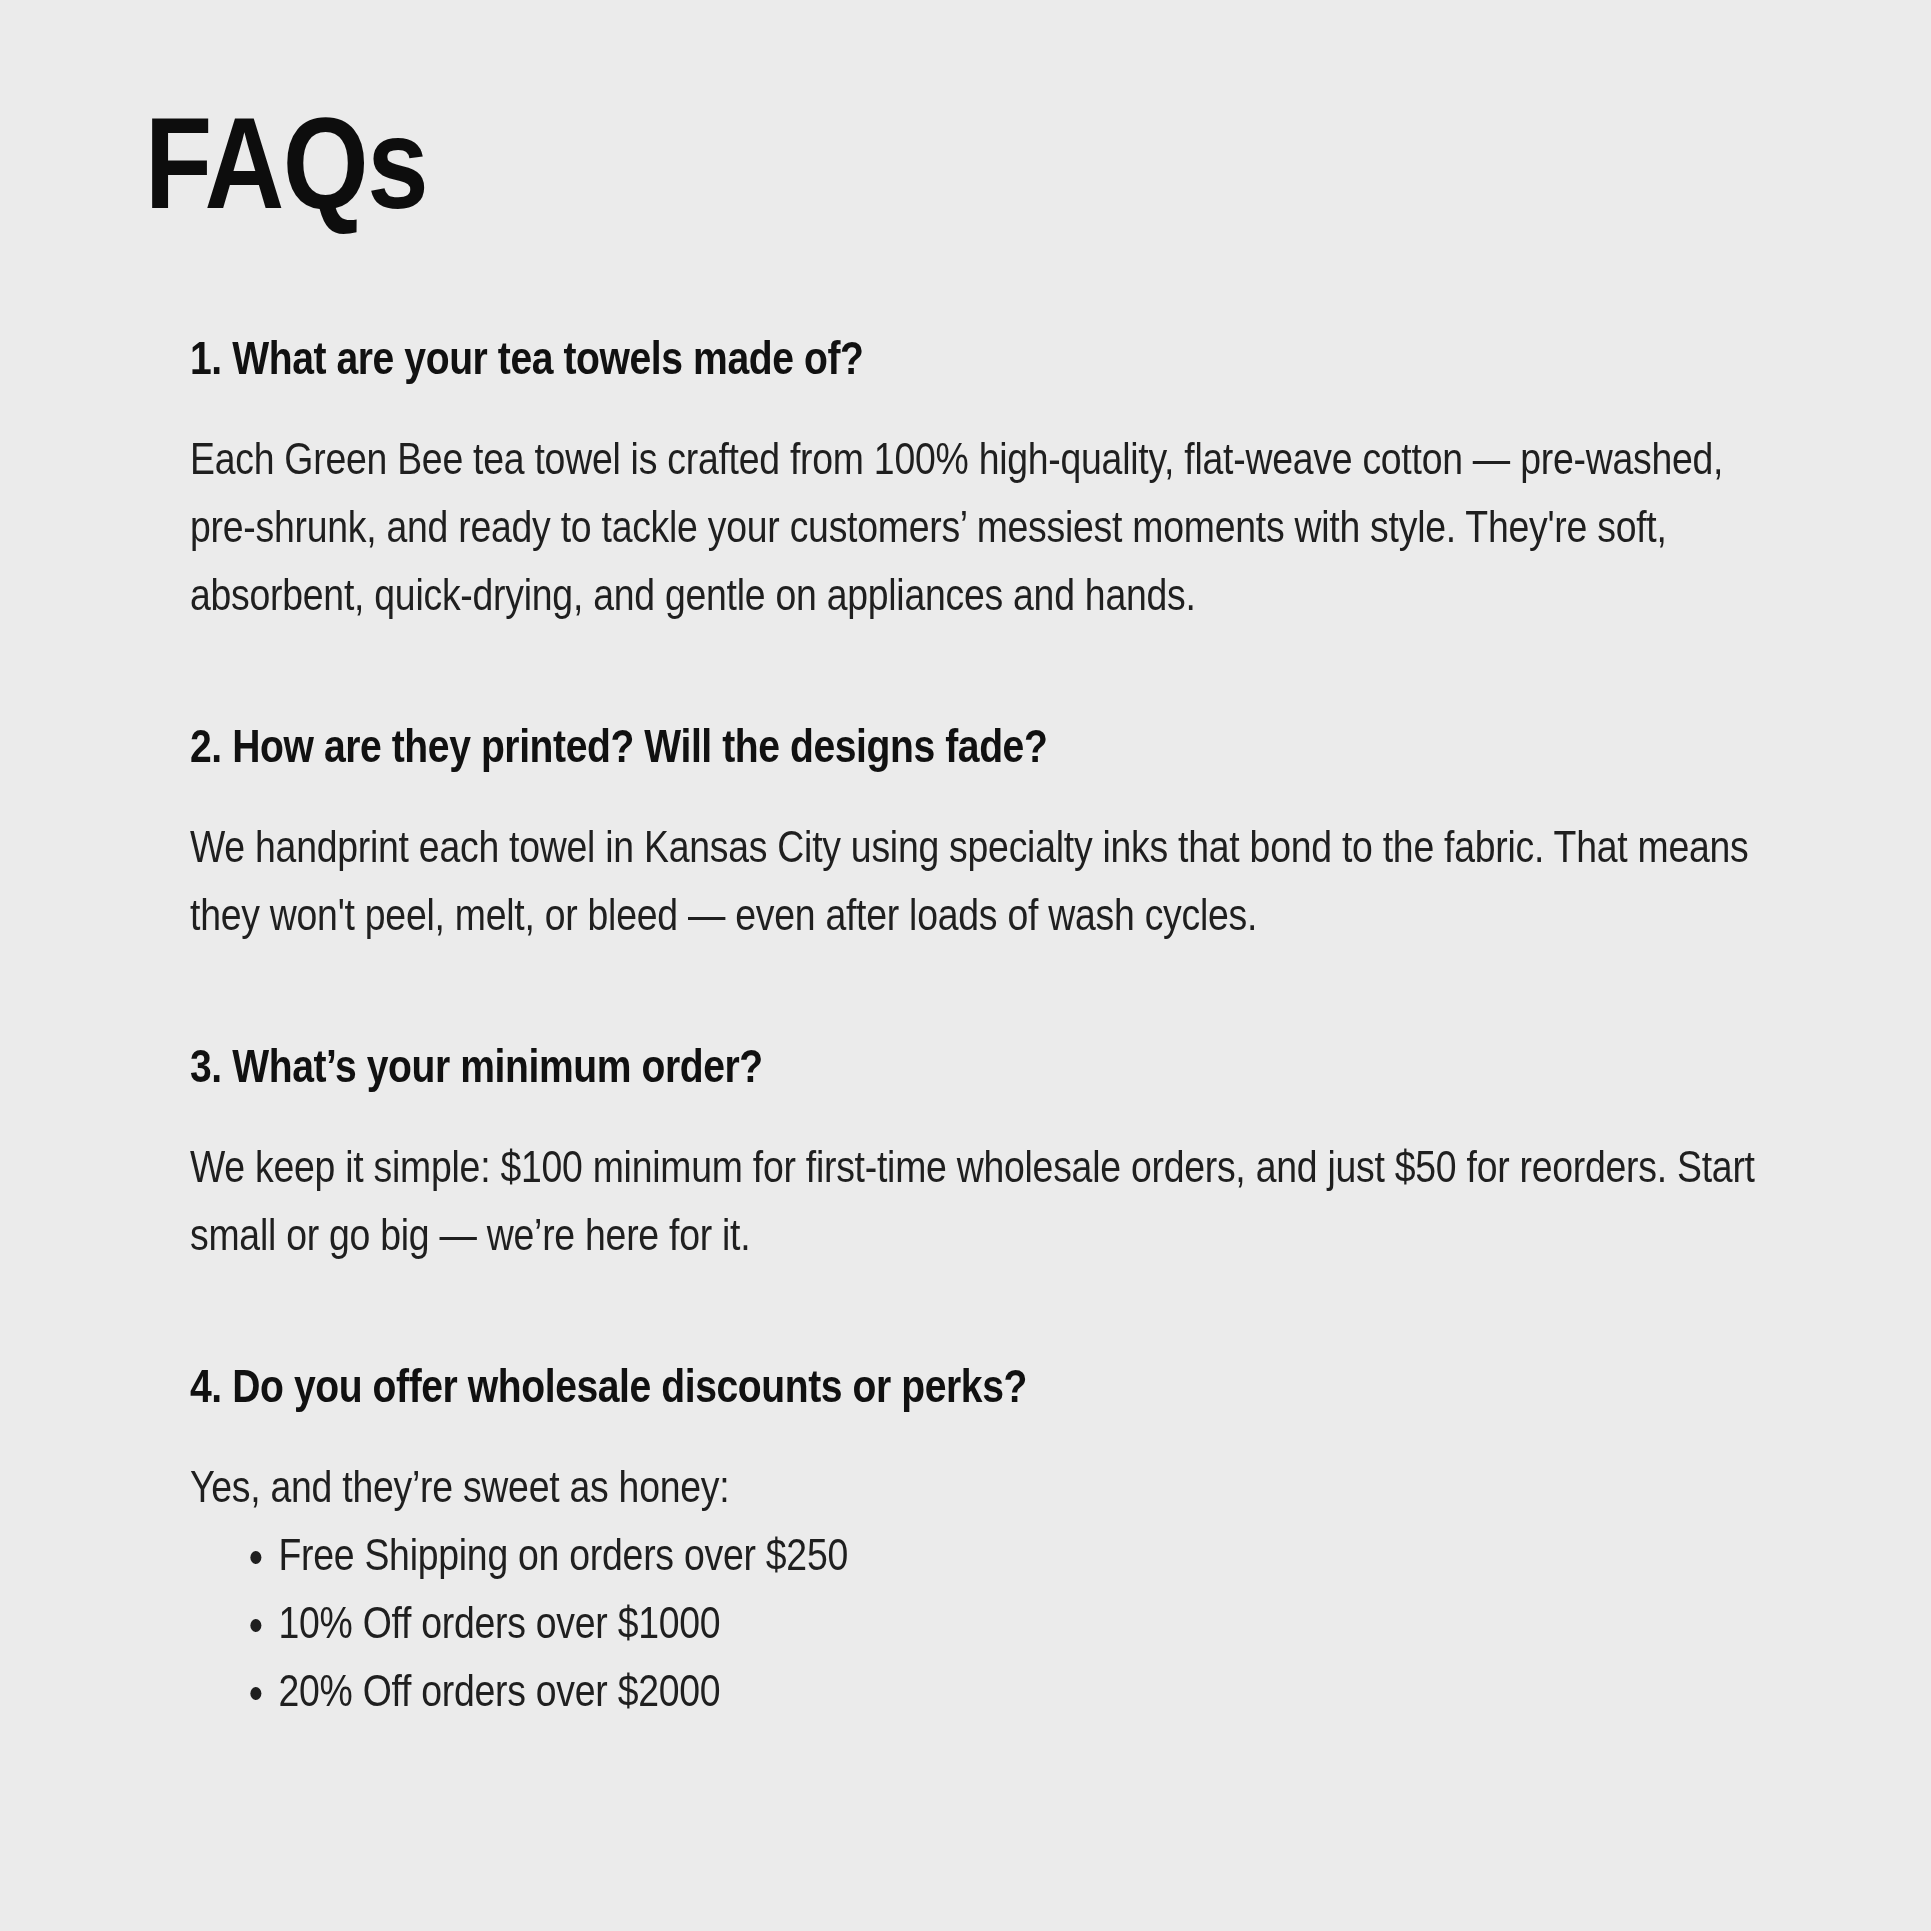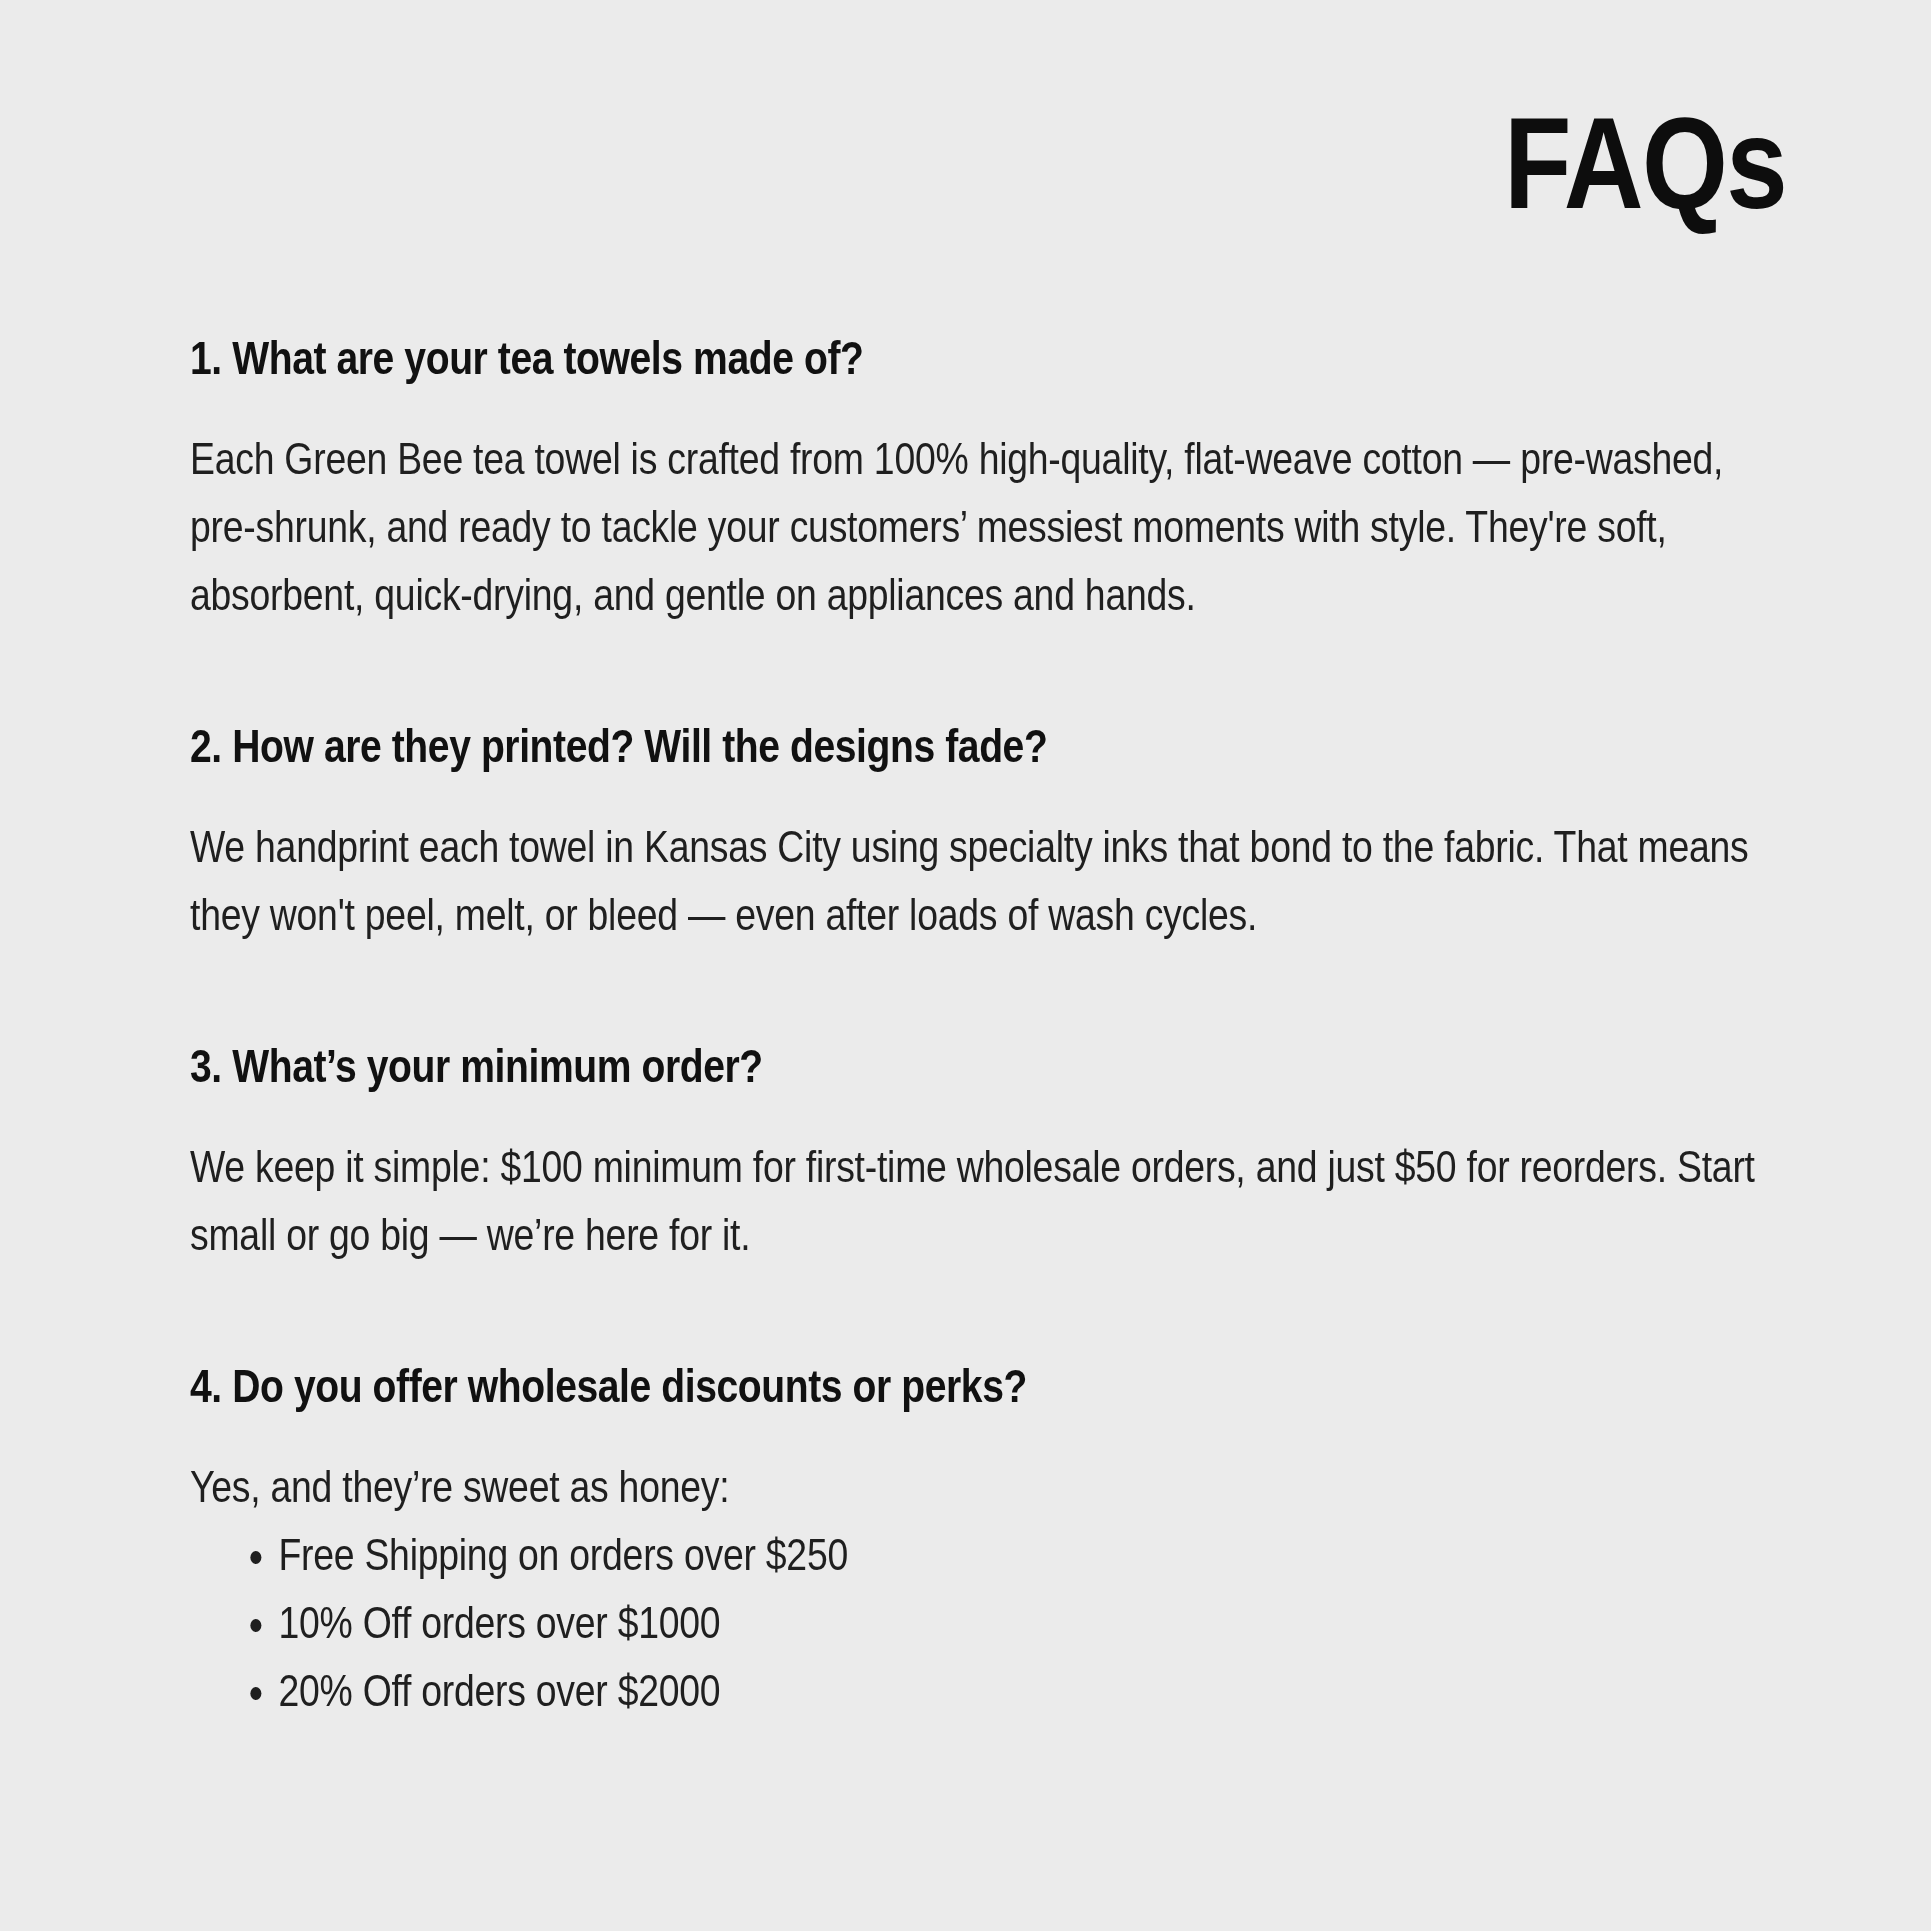--- a/index.html
+++ b/index.html
@@ -8,21 +8,21 @@
   }
   body {
     width: 1931px;
     height: 1931px;
     background: #ebebeb;
     color: #1a1a1a;
     font-family: "Liberation Sans", sans-serif;
     overflow: hidden;
   }
   .page-header {
-    text-align: right;
+    text-align: left;
     margin-top: 28px;
   }
   h1.page-title {
     margin: 85px 0 0 0;
     font-size: 130px;
     line-height: 1.2;
     font-weight: bold;
     letter-spacing: -1.9px;
     transform: scaleX(0.85);
     transform-origin: 50% 0;

